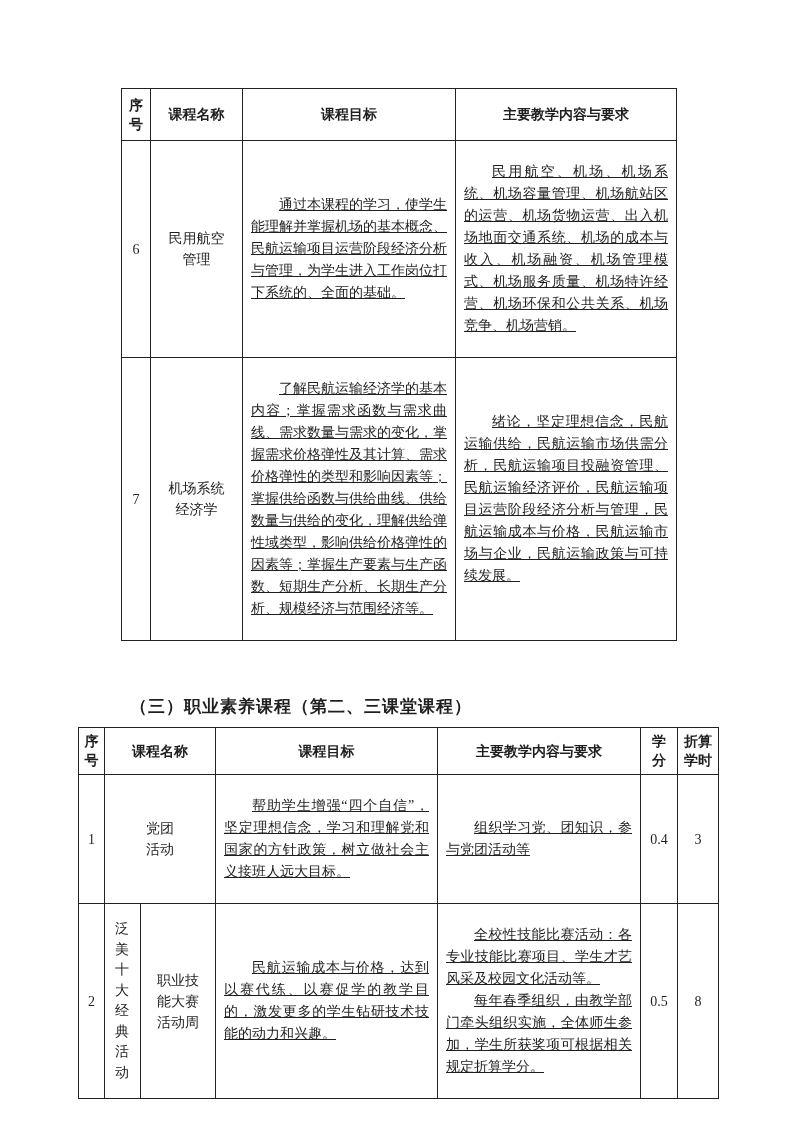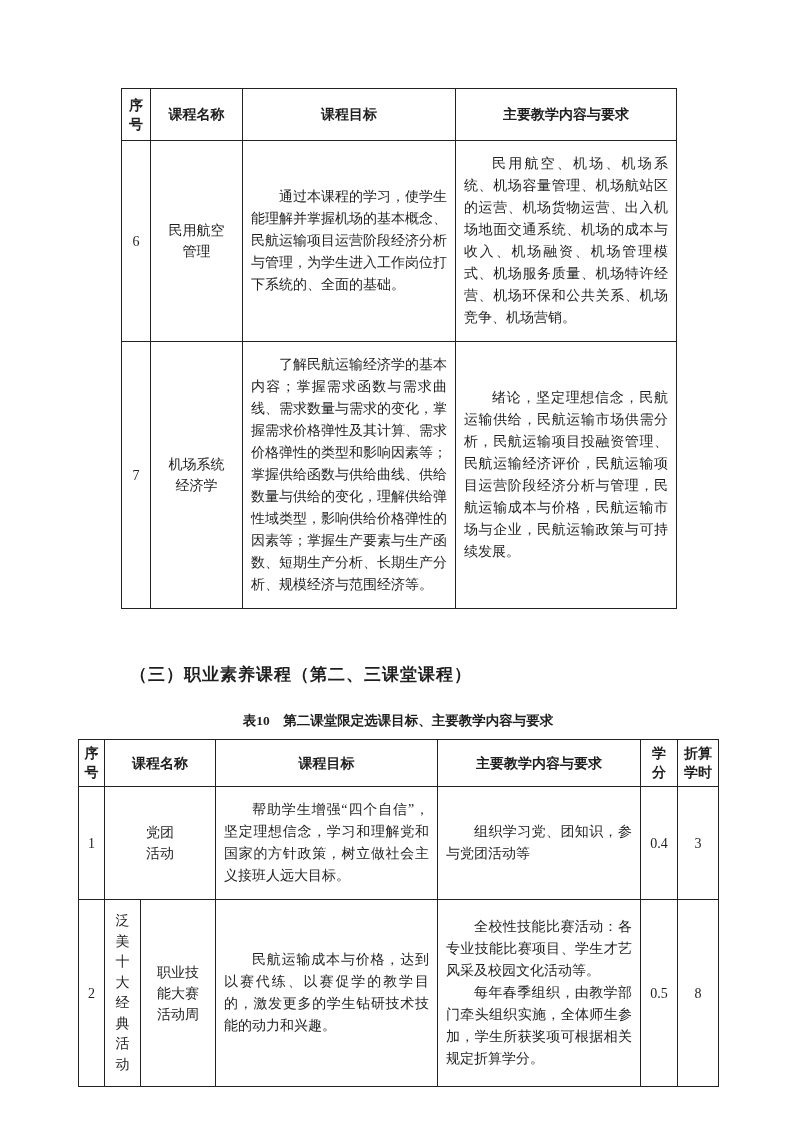--- a/index.html
+++ b/index.html
@@ -29,22 +29,23 @@
     padding: 4px 2px;
   }
   .cell-center {
     text-align: center;
     white-space: pre-line;
     line-height: 21px;
     padding: 2px;
   }
   .cell-text {
     text-align: justify;
-    padding: 12px 8px;
+    padding: 20px 8px;
     vertical-align: middle;
+    text-decoration: underline;
   }
   .cell-text p {
     text-indent: 2em;
     line-height: 22px;
   }
   
   .tbl1 {
     margin: 88px 0 0 121px;
     width: 555px;
   }
@@ -71,21 +72,20 @@
     width: 640px;
   }
   .tbl2 thead tr { height: 46px; }
   .tbl2 .row-1 { height: 89px; }
   .tbl2 .row-2 { height: 187px; }
   .vgroup { padding: 8px 0; vertical-align: middle; }
   .vtext {
     width: 15px;
     margin: 0 auto;
     word-break: break-all;
-    text-align: center;
     line-height: 20.5px;
     font-size: 14px;
   }
   
   .page-footer {
     margin-top: 50px;
     width: 793px;
     text-align: left;
     font-size: 14.5px;
     color: #111;
@@ -133,21 +133,20 @@
         </td>
         <td class="cell-text">
           <p>绪论，坚定理想信念，民航运输供给，民航运输市场供需分析，民航运输项目投融资管理、民航运输经济评价，民航运输项目运营阶段经济分析与管理，民航运输成本与价格，民航运输市场与企业，民航运输政策与可持续发展。</p>
         </td>
       </tr>
     </tbody>
   </table>
 
   <h2 class="section-heading">（三）职业素养课程（第二、三课堂课程）</h2>
 
-  <p class="table-caption">表10　第二课堂限定选课目标、主要教学内容与要求</p>
 
   <table class="tbl2">
     <colgroup>
       <col style="width:26px">
         <col style="width:36px">
         <col style="width:75px">
         <col style="width:222px">
         <col style="width:203px">
         <col style="width:37px">
         <col style="width:41px">

